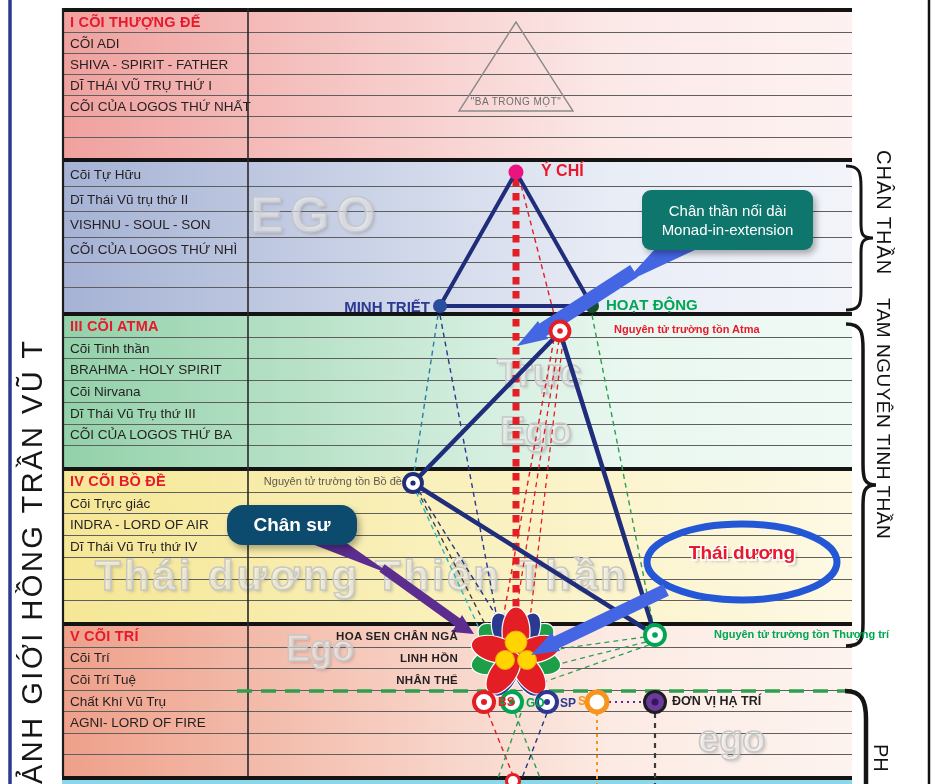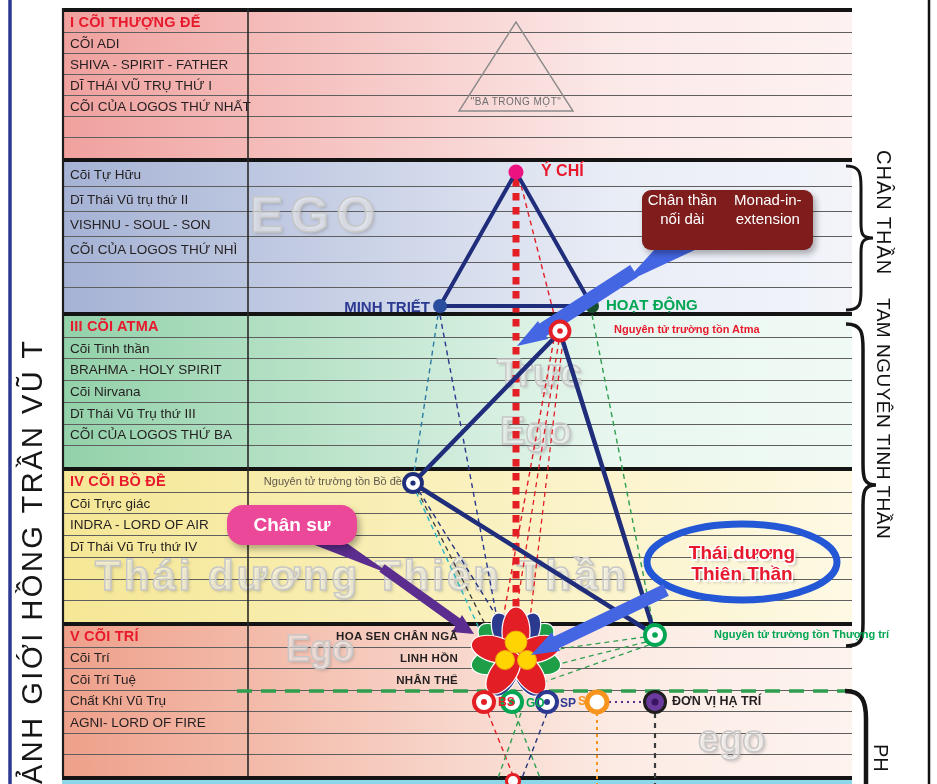--- a/index.html
+++ b/index.html
@@ -1,20 +1,20 @@
 <!DOCTYPE html>
 <html><head>
 <meta charset="utf-8">
 <style>
   html,body{margin:0;padding:0;background:#ffffff;}
   #stage{position:relative;width:937px;height:784px;overflow:hidden;background:#ffffff;
          font-family:"Liberation Sans",sans-serif;}
   
   .sec{position:absolute;left:62px;width:790px;display:flex;flex-direction:column;
-       box-sizing:border-box;border-top:4px solid #141414;z-index:0;justify-content:flex-end;}
+       box-sizing:border-box;border-top:4px solid #141414;z-index:0;}
   .row{flex:1 1 0;border-bottom:1px solid #5f5f5f;display:flex;align-items:center;min-height:0;}
   .row:last-child{border-bottom:0;}
   .cell{padding-left:8px;font-size:13.5px;color:#241f21;white-space:nowrap;}
   .hdr{font-weight:700;color:#e8192c;font-size:14.5px;letter-spacing:.2px;}
   #s1{top:8px;height:150px;background:linear-gradient(to right,#f0a19e 0%,#fbe9e8 70%,#fdf2f1 100%);}
   #s2{top:158px;height:154px;background:linear-gradient(to right,#a5b2d4 0%,#e9edf6 70%,#f2f4fa 100%);}
   #s3{top:312px;height:155px;background:linear-gradient(to right,#92d1a9 0%,#e8f7ef 70%,#f0faf4 100%);}
   #s4{top:467px;height:155px;background:linear-gradient(to right,#f5e795 0%,#fbf4cd 70%,#fdf9e4 100%);}
   #s5{top:622px;height:154px;background:linear-gradient(to right,#eea08a 0%,#fcebe4 70%,#fdf3ef 100%);}
   #s6{position:absolute;left:62px;top:776px;width:790px;height:8px;box-sizing:border-box;
@@ -40,24 +40,24 @@
   #lb-bode{left:252px;top:481px;width:150px;text-align:right;font-size:11px;color:#5f574c;}
   #lb-thuongtri{left:674px;top:634px;font-size:11px;font-weight:700;color:#00a651;padding-left:40px;}
   .lotusl{left:306px;width:152px;text-align:right;font-size:11.5px;font-weight:700;color:#231f20;letter-spacing:.3px;}
   #lb-hoasen{top:636px;} #lb-linhhon{top:658px;} #lb-nhanthe{top:680px;}
   #lb-bs{left:498px;top:702px;font-size:12px;font-weight:700;color:#e31e25;}
   #lb-go{left:526px;top:703px;font-size:12px;font-weight:700;color:#00a651;text-align:right;}
   #lb-sp{left:560px;top:703px;font-size:12px;font-weight:700;color:#2b3990;}
   #lb-s{left:578px;top:701px;font-size:12px;font-weight:700;color:#f7941d;}
   #lb-donvi{left:672px;top:701px;font-size:12.5px;font-weight:700;color:#231f20;}
   
-  #bubble-monad{position:absolute;left:642px;top:190px;width:171px;height:60px;background:#7f1d1d;
-      border-radius:9px;color:#fff;text-align:center;display:flex;flex-direction:row;justify-content:center;
+  #bubble-monad{position:absolute;left:642px;top:190px;width:171px;height:60px;background:#0f766e;
+      border-radius:9px;color:#fff;text-align:center;display:flex;flex-direction:column;justify-content:center;
       font-size:15px;line-height:19px;z-index:3;box-shadow:3px 4px 6px rgba(0,0,0,.3);}
-  #bubble-chansu{position:absolute;left:227px;top:505px;width:130px;height:40px;background:#ec4899;
+  #bubble-chansu{position:absolute;left:227px;top:505px;width:130px;height:40px;background:#0c4a6e;
       border-radius:16px;color:#fff;display:flex;align-items:center;justify-content:center;
       font-size:19px;font-weight:700;z-index:3;box-shadow:3px 4px 6px rgba(0,0,0,.3);}
   #solar-angel-text{position:absolute;left:650px;top:542px;width:184px;text-align:center;font-size:19px;
       line-height:21px;font-weight:700;color:#e8192c;z-index:3;
       text-shadow:-1.5px -1.5px 0 #fff,1.5px -1.5px 0 #fff,-1.5px 1.5px 0 #fff,1.5px 1.5px 0 #fff,3px 3px 3px rgba(0,0,0,.25);}
   
   .vlbl{position:absolute;writing-mode:vertical-rl;white-space:nowrap;color:#131313;z-index:3;}
   #vl-chanthan{left:872px;top:150px;font-size:20px;letter-spacing:1px;}
   #vl-tamnguyen{left:872px;top:298px;font-size:19px;letter-spacing:.5px;}
   #vl-ph{left:869px;top:744px;font-size:20px;}
@@ -337,21 +337,20 @@
 
   <div id="bubble-monad">
     <div>Chân thần nối dài</div>
     <div>Monad-in-extension</div>
   </div>
   <div id="bubble-chansu">
     <span>Chân sư</span>
   </div>
   <div id="solar-angel-text">
     <div>Thái dương</div>
-    <div>Thiên Thần</div>
   </div>
 
   <div class="vlbl" id="vl-chanthan">CHÂN THẦN</div>
   <div class="vlbl" id="vl-tamnguyen">TAM NGUYÊN TINH THẦN</div>
   <div class="vlbl" id="vl-ph">PH</div>
 
   <div id="left-title">ẢNH GIỚI HỒNG TRẦN VŨ T</div>
 
 </div>
 

